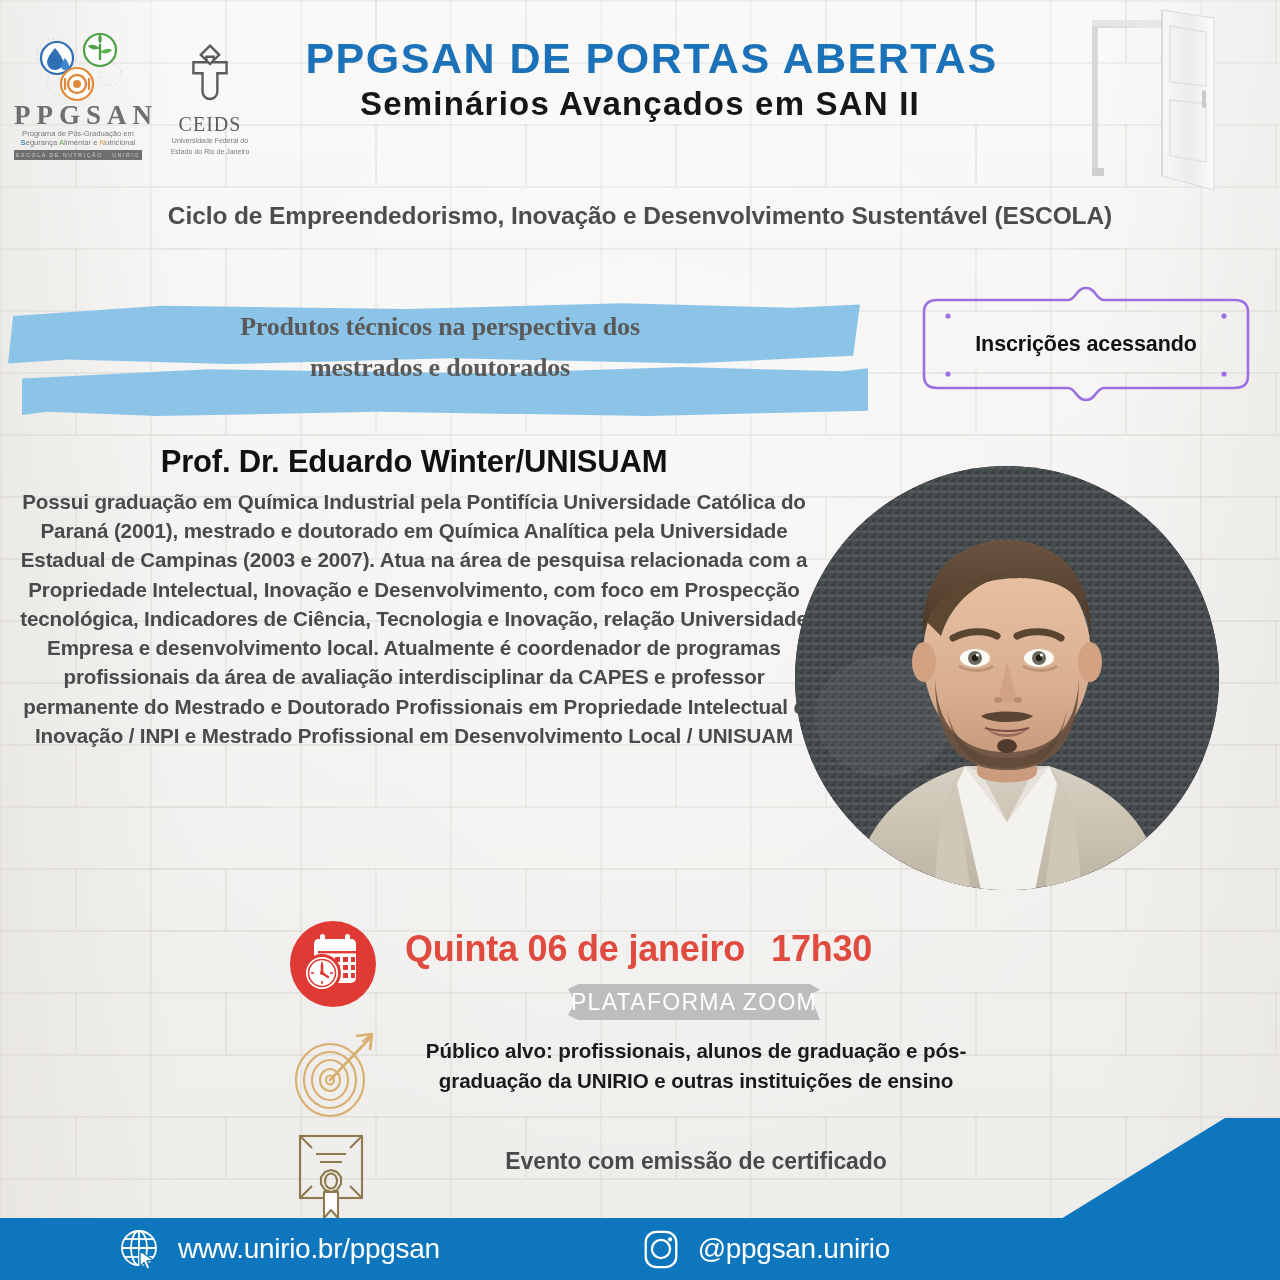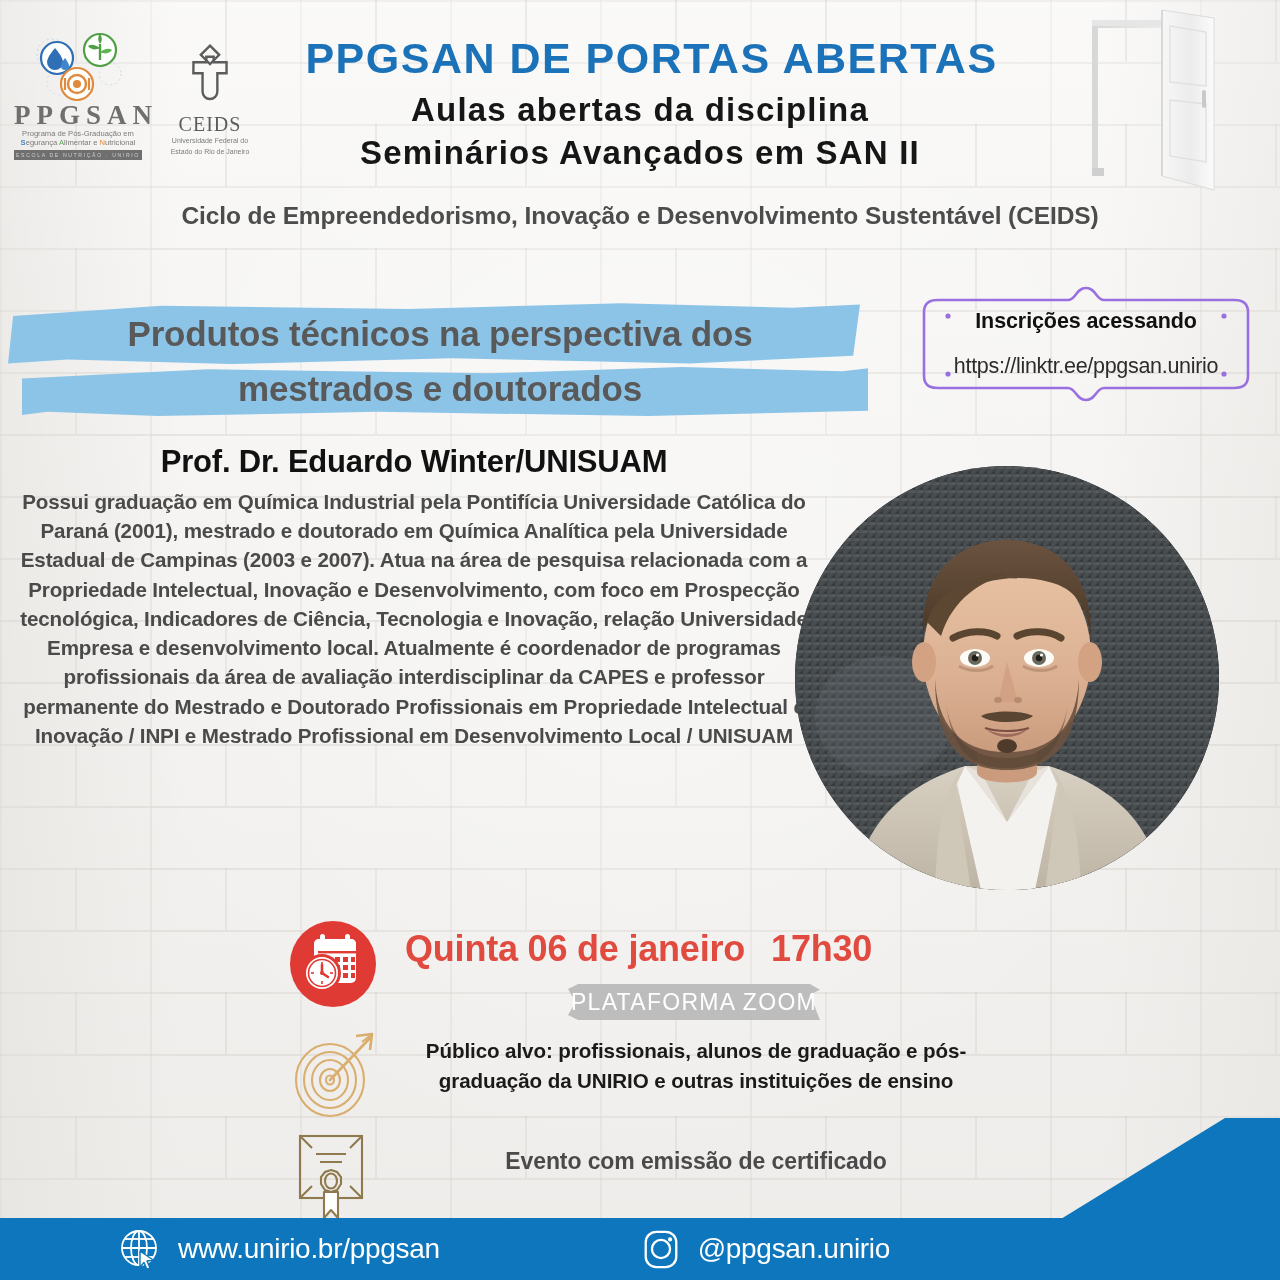--- a/index.html
+++ b/index.html
@@ -98,22 +98,23 @@
   .brush.b1{
     left:8px; top:14px; width:852px; height:64px;
     clip-path:polygon(0.6% 22%, 18% 6%, 47% 11%, 72% 2%, 92% 9%, 100% 4%, 99.2% 84%, 80% 96%, 52% 88%, 26% 97%, 7% 90%, 0 96%);
   }
   .brush.b2{
     left:22px; top:76px; width:846px; height:52px;
     clip-path:polygon(0 28%, 22% 10%, 55% 18%, 78% 6%, 97% 14%, 100% 8%, 100% 90%, 74% 100%, 42% 92%, 16% 100%, 3% 92%, 0 98%);
   }
   .title-text{
     position:absolute; left:0; top:18px; width:880px; text-align:center;
-    font-size:35px; font-weight:700; color:#595959; line-height:1.58;
+    font-size:26px; font-weight:700; color:#595959; line-height:1.58;
     letter-spacing:-0.2px;
+    font-family:Liberation Serif, serif;
   }
 
   
   .reg-box{ position:absolute; left:908px; top:286px; width:356px; height:116px; }
   .reg-inner{
     position:absolute; inset:0;
     display:flex; flex-direction:column; align-items:center; justify-content:center;
     gap:20px; padding:0 16px;
   }
   .reg-title{ font-size:21.5px; font-weight:700; color:#111; letter-spacing:-0.1px; }
@@ -268,24 +269,23 @@
         </g>
       </svg>
       <div class="unirio-word">CEIDS</div>
       <div class="unirio-sub">Universidade Federal do</div>
       <div class="unirio-sub">Estado do Rio de Janeiro</div>
     </div>
   </div>
 
   <div class="head-wrap">
     <div class="h-main">PPGSAN DE PORTAS ABERTAS</div>
-    <div class="h-sub">Aulas abertas da disciplina</div>
     <div class="h-sub" style="margin-top:0">Seminários Avançados em SAN II</div>
   </div>
-  <div class="h-ciclo">Ciclo de  Empreendedorismo, Inovação e Desenvolvimento Sustentável (CEIDS)</div>
+  <div class="h-ciclo">Ciclo de  Empreendedorismo, Inovação e Desenvolvimento Sustentável (ESCOLA)</div>
 
   <div class="title-zone">
     <div class="brush b1"></div>
     <div class="brush b2"></div>
     <div class="title-text">
       <div>Produtos técnicos na perspectiva dos</div>
       <div>mestrados e doutorados</div>
     </div>
   </div>
 
@@ -294,21 +294,20 @@
       <path d="M16 26 C16 14 26 14 30 14 L160 14 C168 14 168 2 178 2 C188 2 188 14 196 14 L326 14 C330 14 340 14 340 26
                L340 90 C340 102 330 102 326 102 L196 102 C188 102 188 114 178 114 C168 114 168 102 160 102 L30 102
                C26 102 16 102 16 90 Z" fill="none" stroke="#9a6fe0" stroke-width="2.6"></path>
       <circle cx="40" cy="30" r="2.6" fill="#9a6fe0"></circle>
       <circle cx="316" cy="30" r="2.6" fill="#9a6fe0"></circle>
       <circle cx="40" cy="88" r="2.6" fill="#9a6fe0"></circle>
       <circle cx="316" cy="88" r="2.6" fill="#9a6fe0"></circle>
     </svg>
     <div class="reg-inner">
       <div class="reg-title">Inscrições acessando</div>
-      <div class="reg-url">https://linktr.ee/ppgsan.unirio</div>
     </div>
   </div>
 
   <div class="speaker-name">Prof. Dr. Eduardo Winter/UNISUAM</div>
   <div class="bio">Possui graduação em Química Industrial pela Pontifícia Universidade Católica do Paraná (2001), mestrado e doutorado em Química Analítica pela Universidade Estadual de Campinas (2003 e 2007). Atua na área de pesquisa relacionada com a Propriedade Intelectual, Inovação e Desenvolvimento, com foco em Prospecção tecnológica, Indicadores de Ciência, Tecnologia e Inovação, relação Universidade Empresa e desenvolvimento local. Atualmente é coordenador de programas profissionais da área de avaliação interdisciplinar da CAPES e professor permanente do Mestrado e Doutorado Profissionais em Propriedade Intelectual e Inovação / INPI e Mestrado Profissional em Desenvolvimento Local / UNISUAM</div>
 
   <div class="photo">
     <svg viewBox="0 0 424 424" width="424" height="424">
       <defs>
         <linearGradient id="bgBlinds" x1="0" y1="0" x2="1" y2="1">

